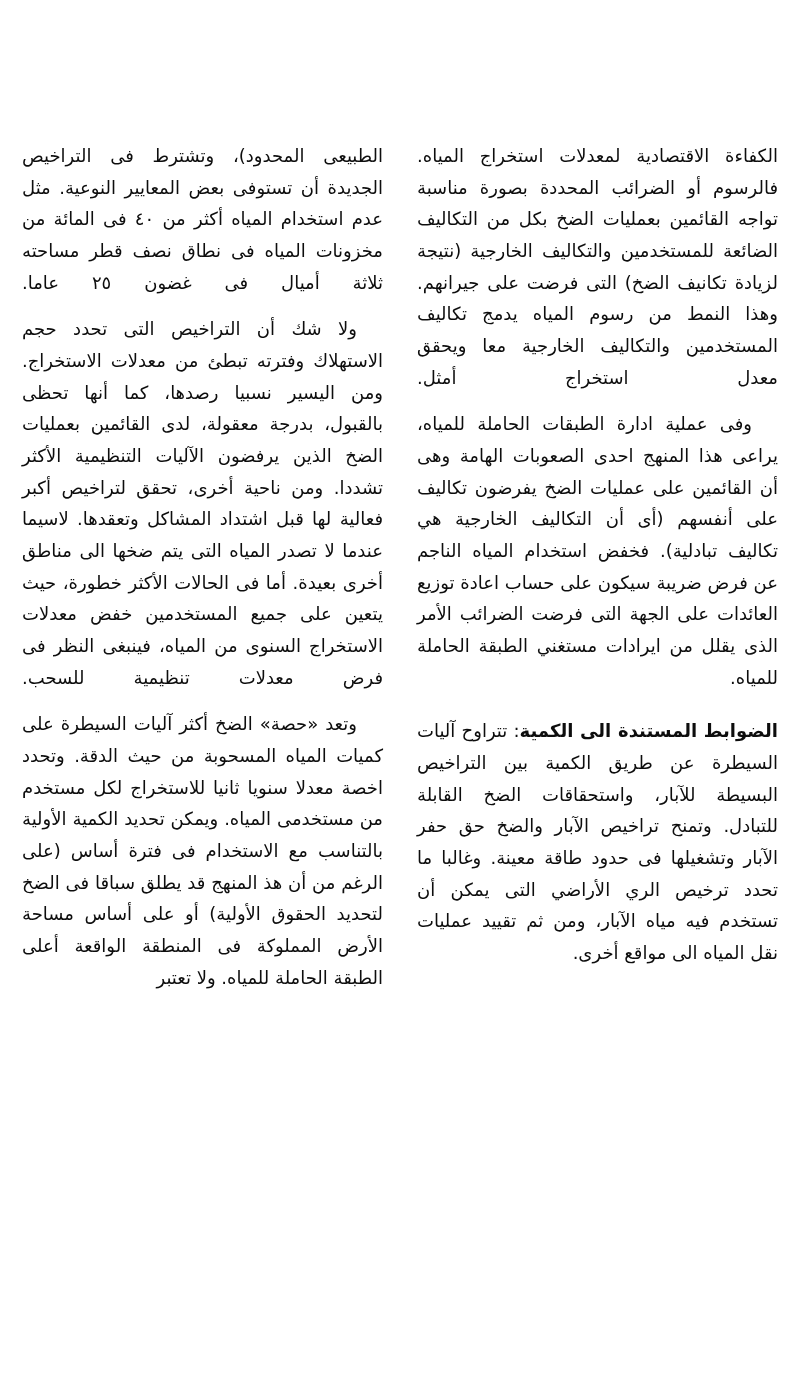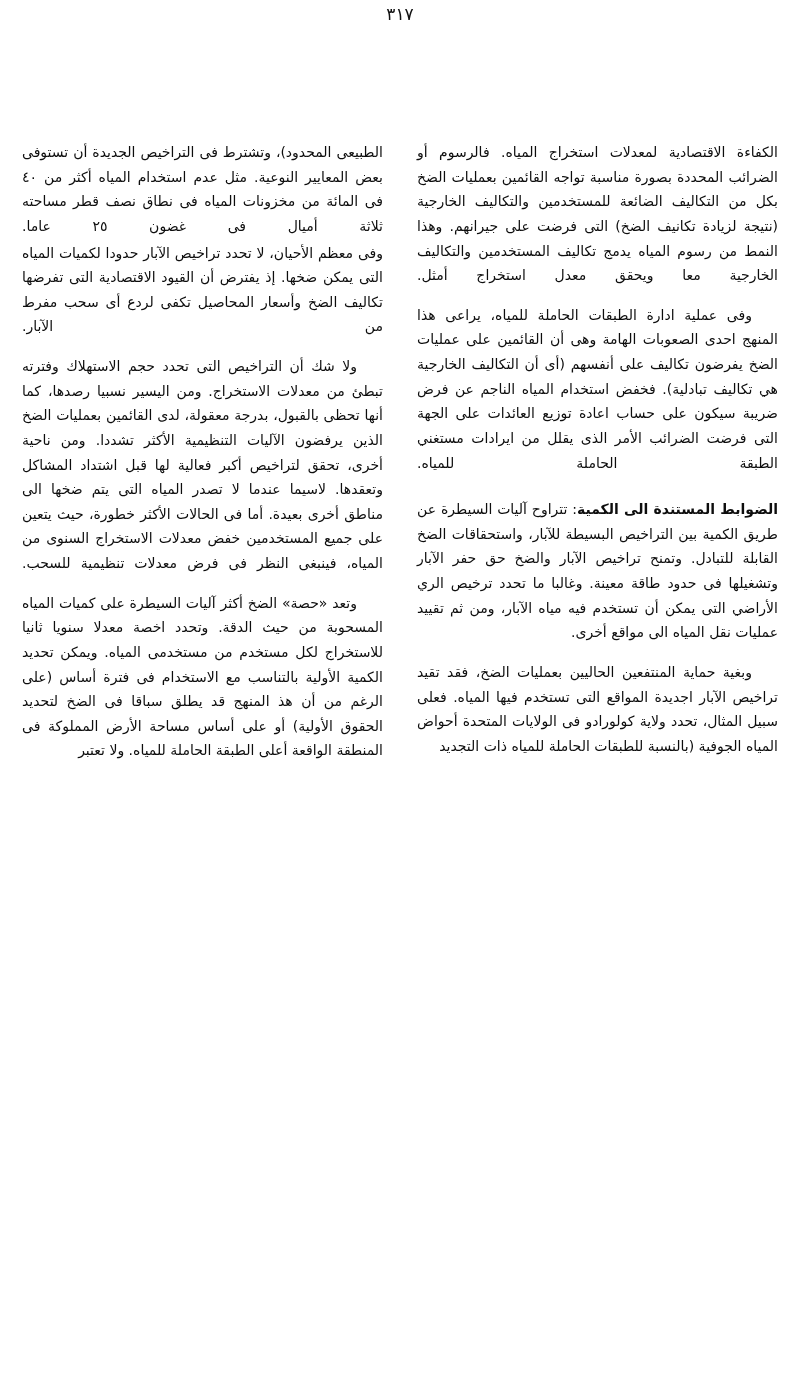--- a/index.html
+++ b/index.html
@@ -36,21 +36,21 @@
     flex-direction: row;
     gap: 34px;
     height: 1230px;
   }
   .col {
     flex: 1 1 0;
     min-width: 0;
   }
   p {
     margin: 0 0 0 0;
-    font-size: 14px;
+    font-size: 18px;
     line-height: 1.76;
     text-align: justify;
     text-align-last: justify;
     color: #0d0d0d;
   }
   p + p {
     margin-top: 2px;
   }
   p.indent {
     text-indent: 26px;
@@ -64,33 +64,30 @@
   }
   .gap {
     height: 22px;
   }
 </style>
 </head>
 <body>
 
 <div class="page">
 
-  <div class="page-number">٣١٧</div>
 
   <div class="columns">
 
     <div class="col">
       <p>الكفاءة الاقتصادية لمعدلات استخراج المياه. فالرسوم أو الضرائب المحددة بصورة مناسبة تواجه القائمين بعمليات الضخ بكل من التكاليف الضائعة للمستخدمين والتكاليف الخارجية (نتيجة لزيادة تكانيف الضخ) التى فرضت على جيرانهم. وهذا النمط من رسوم المياه يدمج تكاليف المستخدمين والتكاليف الخارجية معا ويحقق معدل استخراج أمثل.</p>
       <p class="indent">وفى عملية ادارة الطبقات الحاملة للمياه، يراعى هذا المنهج احدى الصعوبات الهامة وهى أن القائمين على عمليات الضخ يفرضون تكاليف على أنفسهم (أى أن التكاليف الخارجية هي تكاليف تبادلية). فخفض استخدام المياه الناجم عن فرض ضريبة سيكون على حساب اعادة توزيع العائدات على الجهة التى فرضت الضرائب الأمر الذى يقلل من ايرادات مستغني الطبقة الحاملة للمياه.</p>
       <div class="gap"></div>
       <p class="last-start"><span class="term">الضوابط المستندة الى الكمية</span><span>:</span><span> تتراوح آليات السيطرة عن طريق الكمية بين التراخيص البسيطة للآبار، واستحقاقات الضخ القابلة للتبادل. وتمنح تراخيص الآبار والضخ حق حفر الآبار وتشغيلها فى حدود طاقة معينة. وغالبا ما تحدد ترخيص الري الأراضي التى يمكن أن تستخدم فيه مياه الآبار، ومن ثم تقييد عمليات نقل المياه الى مواقع أخرى.</span></p>
-      <p class="indent last-start">وبغية حماية المنتفعين الحاليين بعمليات الضخ، فقد تقيد تراخيص الآبار اجديدة المواقع التى تستخدم فيها المياه. فعلى سبيل المثال، تحدد ولاية كولورادو فى الولايات المتحدة أحواض المياه الجوفية (بالنسبة للطبقات الحاملة للمياه ذات التجديد</p>
     </div>
 
     <div class="col">
       <p>الطبيعى المحدود)، وتشترط فى التراخيص الجديدة أن تستوفى بعض المعايير النوعية. مثل عدم استخدام المياه أكثر من ٤٠ فى المائة من مخزونات المياه فى نطاق نصف قطر مساحته ثلاثة أميال فى غضون ٢٥ عاما.</p>
-      <p>وفى معظم الأحيان، لا تحدد تراخيص الآبار حدودا لكميات المياه التى يمكن ضخها. إذ يفترض أن القيود الاقتصادية التى تفرضها تكاليف الضخ وأسعار المحاصيل تكفى لردع أى سحب مفرط من الآبار.</p>
       <p class="indent">ولا شك أن التراخيص التى تحدد حجم الاستهلاك وفترته تبطئ من معدلات الاستخراج. ومن اليسير نسبيا رصدها، كما أنها تحظى بالقبول، بدرجة معقولة، لدى القائمين بعمليات الضخ الذين يرفضون الآليات التنظيمية الأكثر تشددا. ومن ناحية أخرى، تحقق لتراخيص أكبر فعالية لها قبل اشتداد المشاكل وتعقدها. لاسيما عندما لا تصدر المياه التى يتم ضخها الى مناطق أخرى بعيدة. أما فى الحالات الأكثر خطورة، حيث يتعين على جميع المستخدمين خفض معدلات الاستخراج السنوى من المياه، فينبغى النظر فى فرض معدلات تنظيمية للسحب.</p>
       <p class="indent last-start">وتعد «حصة» الضخ أكثر آليات السيطرة على كميات المياه المسحوبة من حيث الدقة. وتحدد اخصة معدلا سنويا ثانيا للاستخراج لكل مستخدم من مستخدمى المياه. ويمكن تحديد الكمية الأولية بالتناسب مع الاستخدام فى فترة أساس (على الرغم من أن هذ المنهج قد يطلق سباقا فى الضخ لتحديد الحقوق الأولية) أو على أساس مساحة الأرض المملوكة فى المنطقة الواقعة أعلى الطبقة الحاملة للمياه. ولا تعتبر</p>
     </div>
 
   </div>
 </div>
 
 </body></html>

